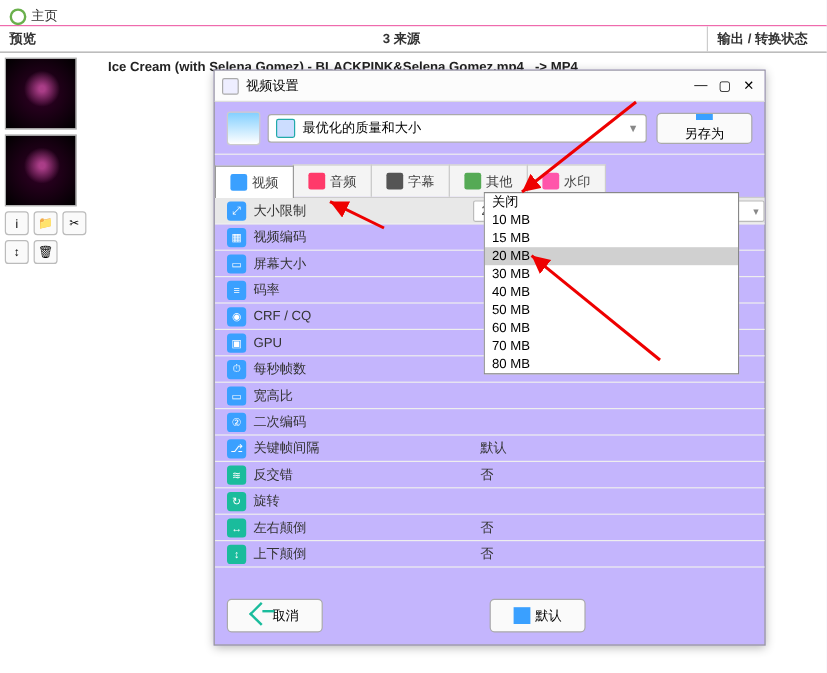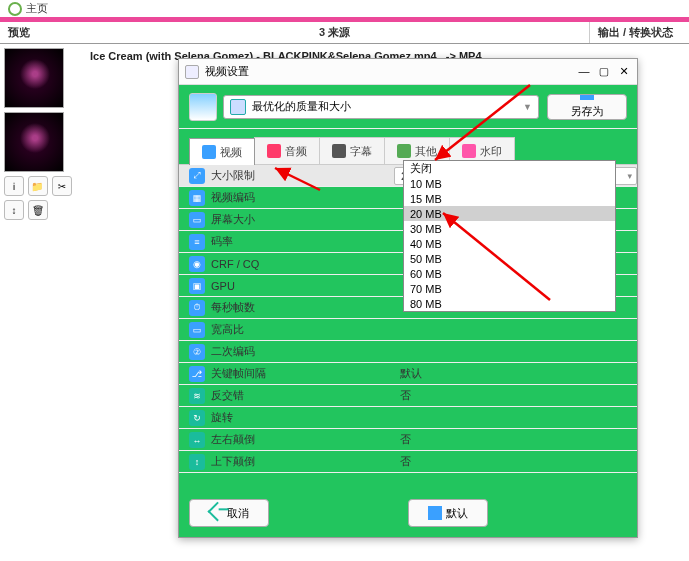--- a/index.html
+++ b/index.html
@@ -1,44 +1,44 @@
 <!DOCTYPE html>
 <html><head>
 <meta charset="utf-8">
 <style>
   * { box-sizing: border-box; margin: 0; padding: 0; font-family: "Microsoft YaHei", Arial, sans-serif; }
   body { background: #f8f8f8; width: 689px; height: 561px; overflow: hidden; position: relative; font-size: 11px; }
-  .topbar { background: #fff; height: 22px; border-bottom: 5px solid #ec4899; display: flex; align-items: center; padding-left: 8px; color: #333; }
+  .topbar { background: #fff; height: 22px; border-bottom: 1px solid #ec4899; display: flex; align-items: flex-end; padding-left: 8px; color: #333; }
   .topbar .green-icon { width:14px; height:14px; border-radius:50%; border:2px solid #6ab04c; margin-right:4px; }
   .headers { height: 22px; border-bottom: 1px solid #999; display: flex; background: #fff; }
   .headers div { padding:3px 8px; color:#333; font-weight:bold; }
   .h-preview { width:80px; }
   .h-source { flex:1; text-align:center; }
   .h-output { width:100px; text-align:left; border-left:1px solid #ccc;}
   .content { display:flex; height: calc(561px - 44px); }
   .preview { width:80px; background:#fff; padding:4px; }
   .thumb { width:60px; height:60px; background: radial-gradient(circle, #2a0020 20%, #000 100%); border:1px solid #aaa; margin-bottom:4px; position:relative; }
   .thumb::after { content:""; position:absolute; top:10px; left:10px; width:40px; height:30px; background: radial-gradient(circle, #ff66cc 10%, transparent 60%); opacity:.6; }
   .iconrow { display:flex; gap:4px; margin-top:4px; flex-wrap:wrap;}
   .iconrow span { width:20px; height:20px; border:1px solid #bbb; border-radius:3px; display:flex; align-items:center; justify-content:center; font-size:10px; background:#fafafa; }
   .filebar { flex:1; background:#fff; padding:6px 10px; }
   .filename { font-weight:bold; color:#222; }
-  .dialog { position:absolute; left:178px; top:58px; width:460px; height:480px; background:#22c55e; border:1px solid #999; box-shadow:0 2px 8px rgba(0,0,0,0.3); font-size:11px; z-index:10;}
+  .dialog { position:absolute; left:178px; top:58px; width:460px; height:480px; background:#c4b5fd; border:1px solid #999; box-shadow:0 2px 8px rgba(0,0,0,0.3); font-size:11px; z-index:10;}
   .dialog-title { height:26px; display:flex; align-items:center; padding:0 6px; border-bottom:1px solid #ddd; background:#fcfcfc; }
   .dialog-title .ico { width:14px; height:14px; border:1px solid #aaa; border-radius:2px; margin-right:6px; background:#eef;}
   .dialog-title .wincontrols { margin-left:auto; display:flex; gap:6px; }
   .dialog-title .wincontrols span { width:14px; text-align:center; cursor:default;}
   .toprow { display:flex; align-items:center; padding:6px 10px; border-bottom:1px solid #eee; height:44px;}
   .dev-icon { width:28px; height:28px; border:1px solid #ccc; border-radius:3px; background: linear-gradient(#84d0ff,#fff); margin-right:6px;}
   .preset-select { flex:1; border:1px solid #aaa; border-radius:3px; height:24px; display:flex; align-items:center; padding:0 6px; background:#fff;}
   .preset-select .sq { width:16px; height:16px; border:1px solid #2aa; border-radius:2px; margin-right:6px; background:#cdf;}
   .preset-select .dd { margin-left:auto; color:#888; font-size:9px;}
   .saveas { width:80px; height:26px; border:1px solid #aaa; border-radius:4px; margin-left:8px; display:flex; align-items:center; justify-content:center; gap:4px; background:#fafafa; cursor:pointer;flex-direction:column;}
   .saveas .save-icon { width:14px; height:14px; background:#3aa0ff; }
-  .tabs { display:flex; padding:8px 10px 0; gap:0; border-bottom:1px solid #ccc; height:36px;}
+  .tabs { display:flex; padding:8px 0 0; gap:0; border-bottom:1px solid #ccc; height:36px;}
   .tab { padding:5px 12px; border:1px solid #ccc; border-bottom:none; background:#f4f4f4; display:flex; align-items:center; gap:4px; margin-right:-1px; color:#444;}
   .tab.active { background:#fff; border-color:#999; position:relative; top:1px;}
   .tab .tico { width:14px; height:14px; border-radius:2px; }
   .c-vid { background:#3aa0ff; } .c-aud{ background:#ff3a6a;} .c-sub{background:#555;} .c-oth{background:#5a5;} .c-wm{background:#f5a;}
   .proplist { height:310px; overflow:auto; }
   .prow { display:flex; height:22px; border-bottom:1px solid #eee; align-items:center; }
   .prow.sel { background:#e8e8e8; }
   .plabel { width:215px; display:flex; align-items:center; gap:6px; padding-left:10px; color:#333;}
   .plabel .pico { width:16px; height:16px; border-radius:3px; display:flex; align-items:center; justify-content:center; color:#fff; font-size:9px;}
   .pval { flex:1; padding-left:6px; color:#333; position:relative;}

